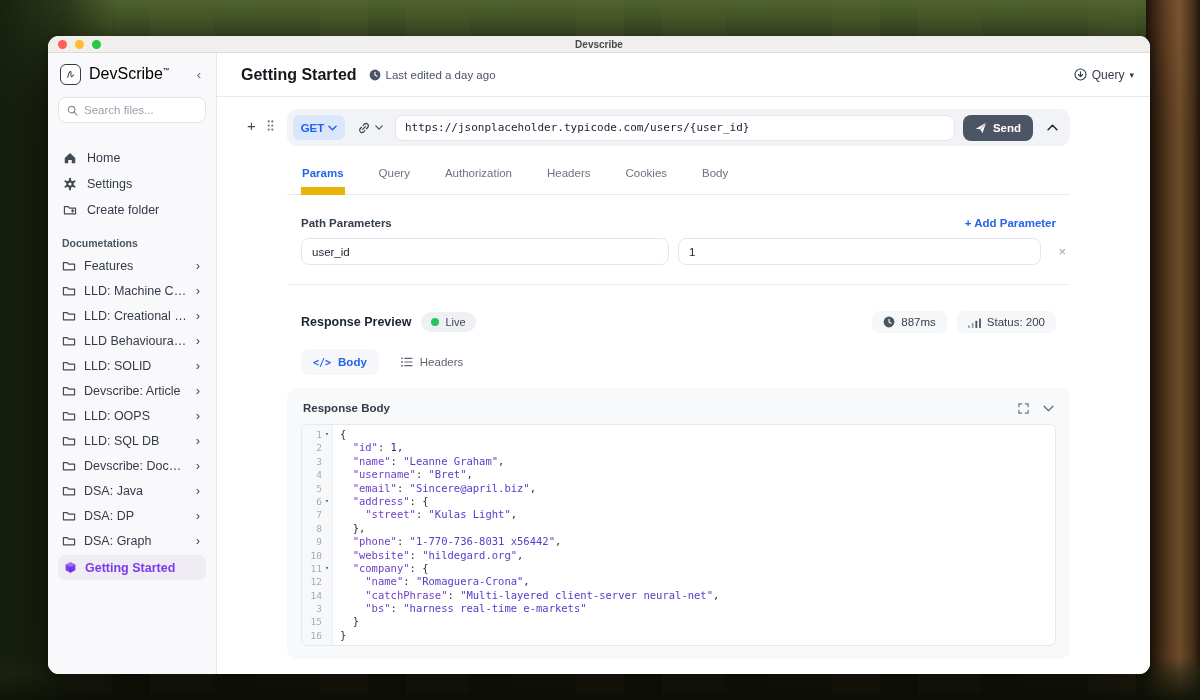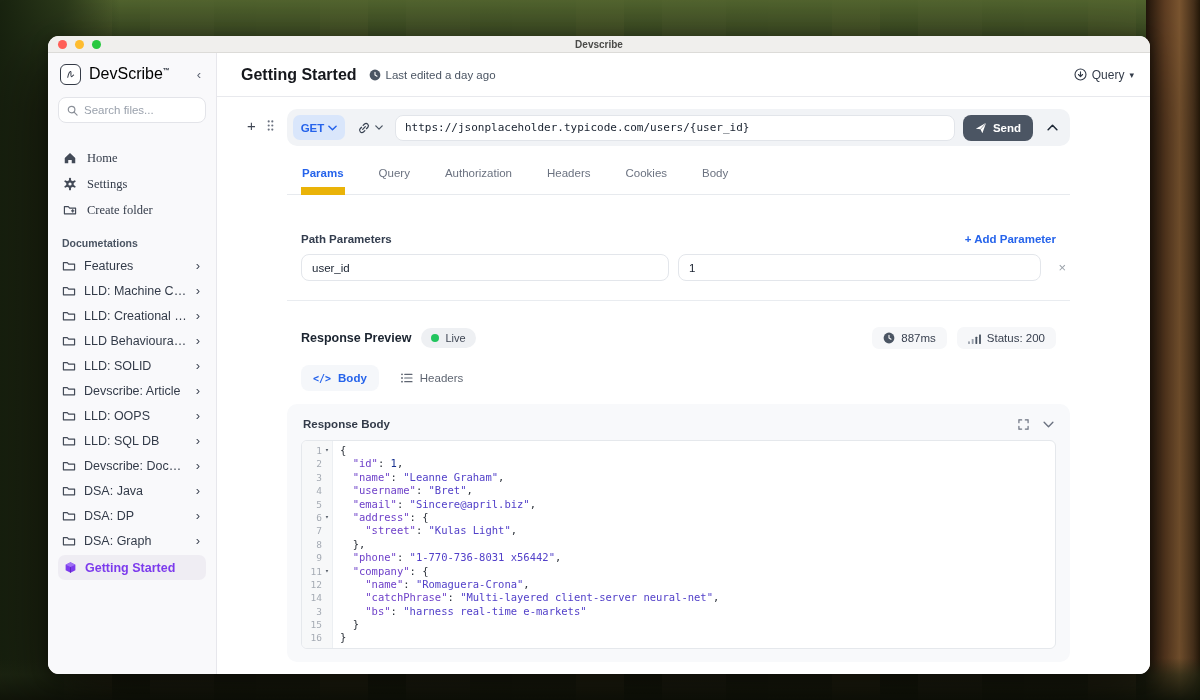--- a/index.html
+++ b/index.html
@@ -43,21 +43,21 @@
     display:flex; align-items:center; justify-content:center; background:#fff; }
   .brand-tm { font-size:7px; font-weight:700; color:#1c2330; vertical-align:super; }
   .collapse-btn { margin-left:auto; color:#5b6270; font-size:13px; cursor:default; padding:0 3px; }
 
   .search-box { height:26px; background:#fff; border:1px solid #e3e4e9; border-radius:8px;
     display:flex; align-items:center; gap:6px; padding:0 8px; margin-top:2px; }
   .search-box input { border:none; outline:none; width:100%; font-size:11.5px; color:#374151;
     font-family:"Liberation Sans", sans-serif; background:transparent; }
   .search-box input::placeholder { color:#9aa1ac; }
 
-  .nav { margin-top:22px; display:flex; flex-direction:column;font-family:Liberation Serif, serif; }
+  .nav { margin-top:22px; display:flex; flex-direction:column; }
   .nav-item { height:26px; display:flex; align-items:center; gap:9px; padding:0 4px;
     font-size:12.5px; color:#333b49; border-radius:6px; cursor:default; }
   .nav-item .ic { width:16px; display:flex; justify-content:center; }
 
   .section-label { margin:14px 4px 4px 4px; font-size:10.5px; font-weight:600; color:#4b5563; }
   .doc-list { display:flex; flex-direction:column; }
   .doc-item { height:25px; display:flex; align-items:center; gap:8px; padding:0 4px;
     font-size:12.5px; color:#333b49; border-radius:6px; cursor:default; white-space:nowrap; }
   .doc-item .lbl { overflow:hidden; text-overflow:ellipsis; flex:1; }
   .doc-item .chev { color:#3f4654; font-size:13px; padding-right:2px; }
@@ -95,21 +95,21 @@
     color:#fff; font-size:11.5px; font-weight:600; display:flex; align-items:center;
     justify-content:center; gap:6px; cursor:default; font-family:"Liberation Sans", sans-serif; }
   .collapse-up { padding:0 6px; display:flex; align-items:center; }
 
   
   .tabs-row { margin-top:21px; display:flex; gap:33px; border-bottom:1px solid #e7eaee; padding:0 14px; }
   .req-tab { font-size:11.5px; color:#6b7280; padding:0 1px 8px 1px; cursor:default; }
   .req-tab.active { color:#2563eb; font-weight:600; border-bottom:8px solid #eab308; margin-bottom:-1px; }
 
   
-  .params-head { margin-top:38px; display:flex; align-items:center; padding:0 14px; }
+  .params-head { margin-top:22px; display:flex; align-items:center; padding:0 14px; }
   .params-title { font-size:11.5px; font-weight:700; color:#333d4e; }
   .add-param { margin-left:auto; font-size:11.5px; font-weight:600; color:#2563eb; cursor:default; }
   .param-row { margin-top:9px; display:flex; align-items:center; gap:9px; padding:0 0 0 14px; }
   .param-input { height:27px; background:#fff; border:1px solid #e3e6eb; border-radius:8px;
     font-size:11.5px; color:#18212f; padding:0 10px; outline:none; font-family:"Liberation Sans", sans-serif; }
   .param-key { width:368px; }
   .param-val { width:363px; }
   .param-remove { margin-left:auto; color:#9aa1a9; font-size:13px; padding-right:4px; cursor:default; }
 
   .divider { margin-top:19px; height:1px; background:#e9ecf0; }
@@ -604,20 +604,27 @@
                   </div>
                   <div class="code-line">
                     <span class="ln">
                       <span class="num">9</span>
                       <span class="fold"></span>
                     </span>
                     <span class="code-text">  <span class="tk-k">"phone"</span><span class="tk-p">: </span><span class="tk-s">"1-770-736-8031 x56442"</span><span class="tk-p">,</span></span>
                   </div>
                   <div class="code-line">
                     <span class="ln">
+                      <span class="num">10</span>
+                      <span class="fold"></span>
+                    </span>
+                    <span class="code-text">  <span class="tk-k">"website"</span><span class="tk-p">: </span><span class="tk-s">"hildegard.org"</span><span class="tk-p">,</span></span>
+                  </div>
+                  <div class="code-line">
+                    <span class="ln">
                       <span class="num">11</span>
                       <span class="fold">▾</span>
                     </span>
                     <span class="code-text">  <span class="tk-k">"company"</span><span class="tk-p">: {</span></span>
                   </div>
                   <div class="code-line">
                     <span class="ln">
                       <span class="num">12</span>
                       <span class="fold"></span>
                     </span>

